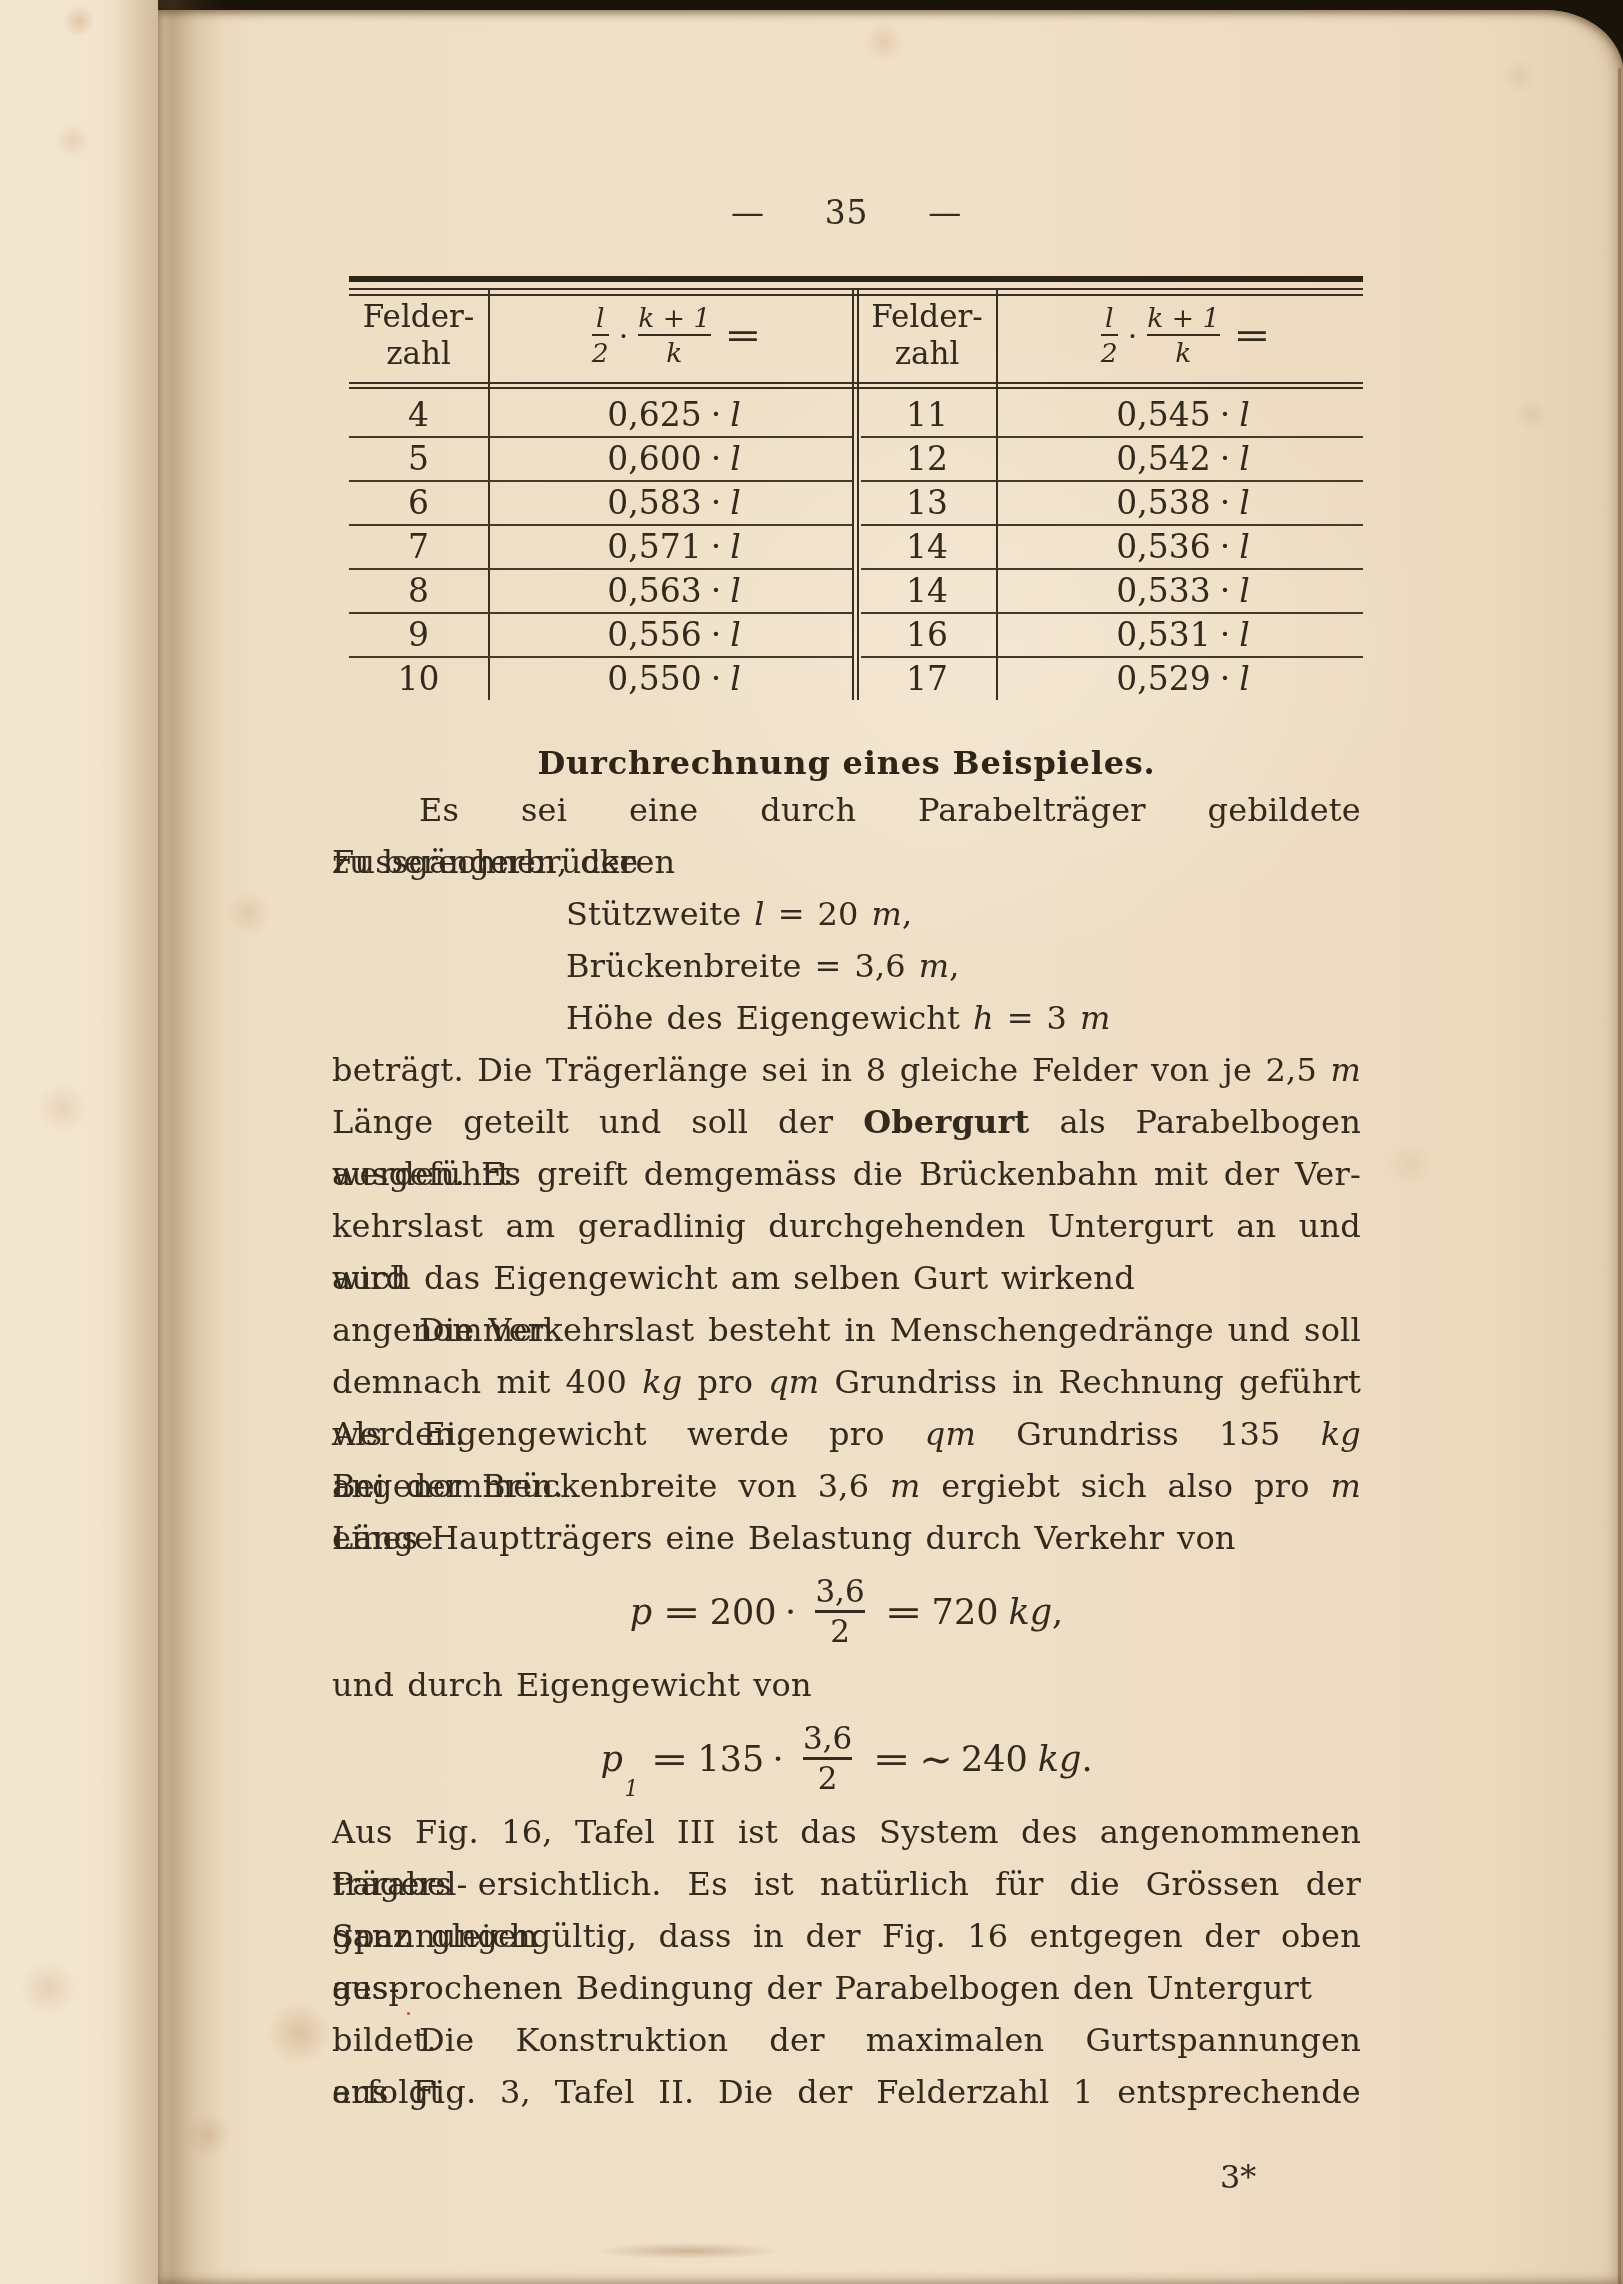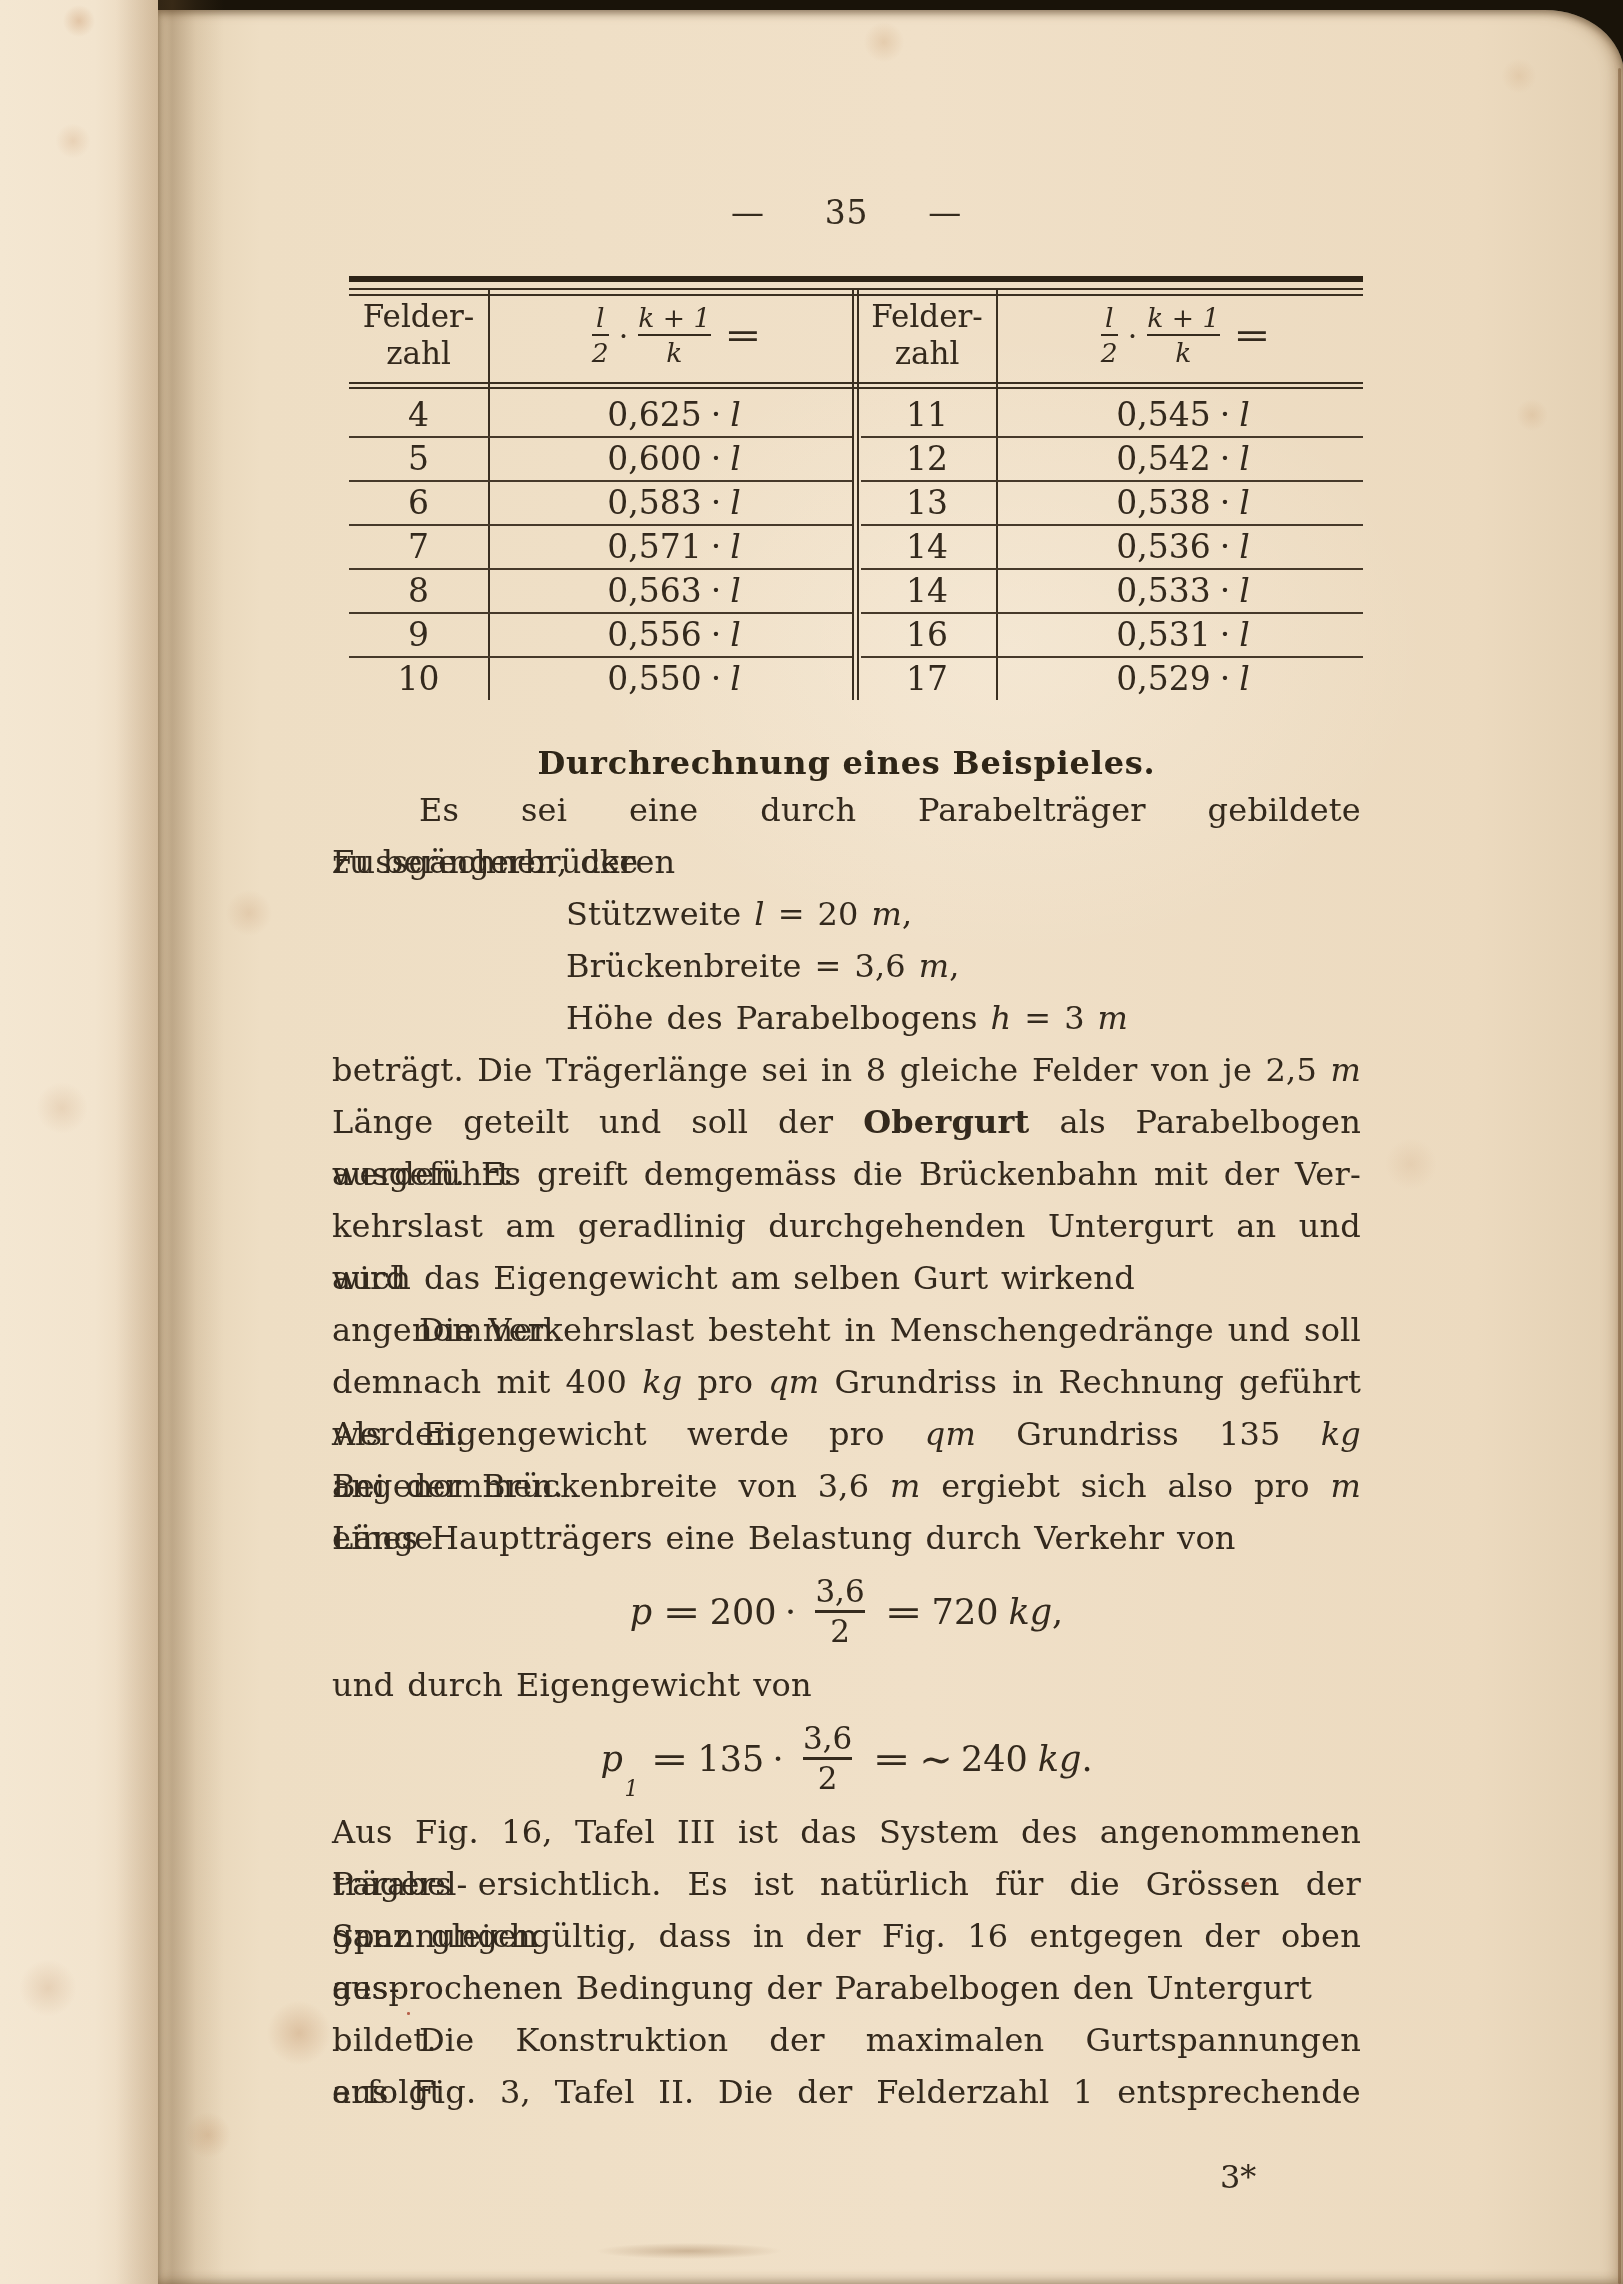--- a/index.html
+++ b/index.html
@@ -303,21 +303,21 @@
     </div>
   </div>
 
   <div class="heading">Durchrechnung eines Beispieles.</div>
 
   <div class="text">
     <div class="ln j ind">Es sei eine durch Parabelträger gebildete Fussgängerbrücke</div>
     <div class="ln">zu berechnen, deren</div>
     <div class="ln spec"><span>Stützweite </span><span class="i">l</span><span> = 20 </span><span class="i">m</span><span>,</span></div>
     <div class="ln spec"><span>Brückenbreite = 3,6 </span><span class="i">m</span><span>,</span></div>
-    <div class="ln spec"><span>Höhe des Parabelbogens </span><span class="i">h</span><span> = 3 </span><span class="i">m</span></div>
+    <div class="ln spec"><span>Höhe des Eigengewicht </span><span class="i">h</span><span> = 3 </span><span class="i">m</span></div>
     <div class="ln j"><span>beträgt.  Die Trägerlänge sei in 8 gleiche Felder von je 2,5 </span><span class="i">m</span></div>
     <div class="ln j"><span>Länge geteilt und soll der </span><span class="b">Obergurt</span><span> als Parabelbogen ausgeführt</span></div>
     <div class="ln j">werden. Es greift demgemäss die Brückenbahn mit der Ver-</div>
     <div class="ln j">kehrslast am geradlinig durchgehenden Untergurt an und wird</div>
     <div class="ln">auch das Eigengewicht am selben Gurt wirkend angenommen.</div>
     <div class="ln j ind">Die Verkehrslast besteht in Menschengedränge und soll</div>
     <div class="ln j"><span>demnach mit 400 </span><span class="i">kg</span><span> pro </span><span class="i">qm</span><span> Grundriss in Rechnung geführt werden.</span></div>
     <div class="ln j"><span>Als Eigengewicht werde pro </span><span class="i">qm</span><span> Grundriss 135 </span><span class="i">kg</span><span> angenommen.</span></div>
     <div class="ln j"><span>Bei der Brückenbreite von 3,6 </span><span class="i">m</span><span> ergiebt sich also pro </span><span class="i">m</span><span> Länge</span></div>
     <div class="ln">eines Hauptträgers eine Belastung durch Verkehr von</div>

